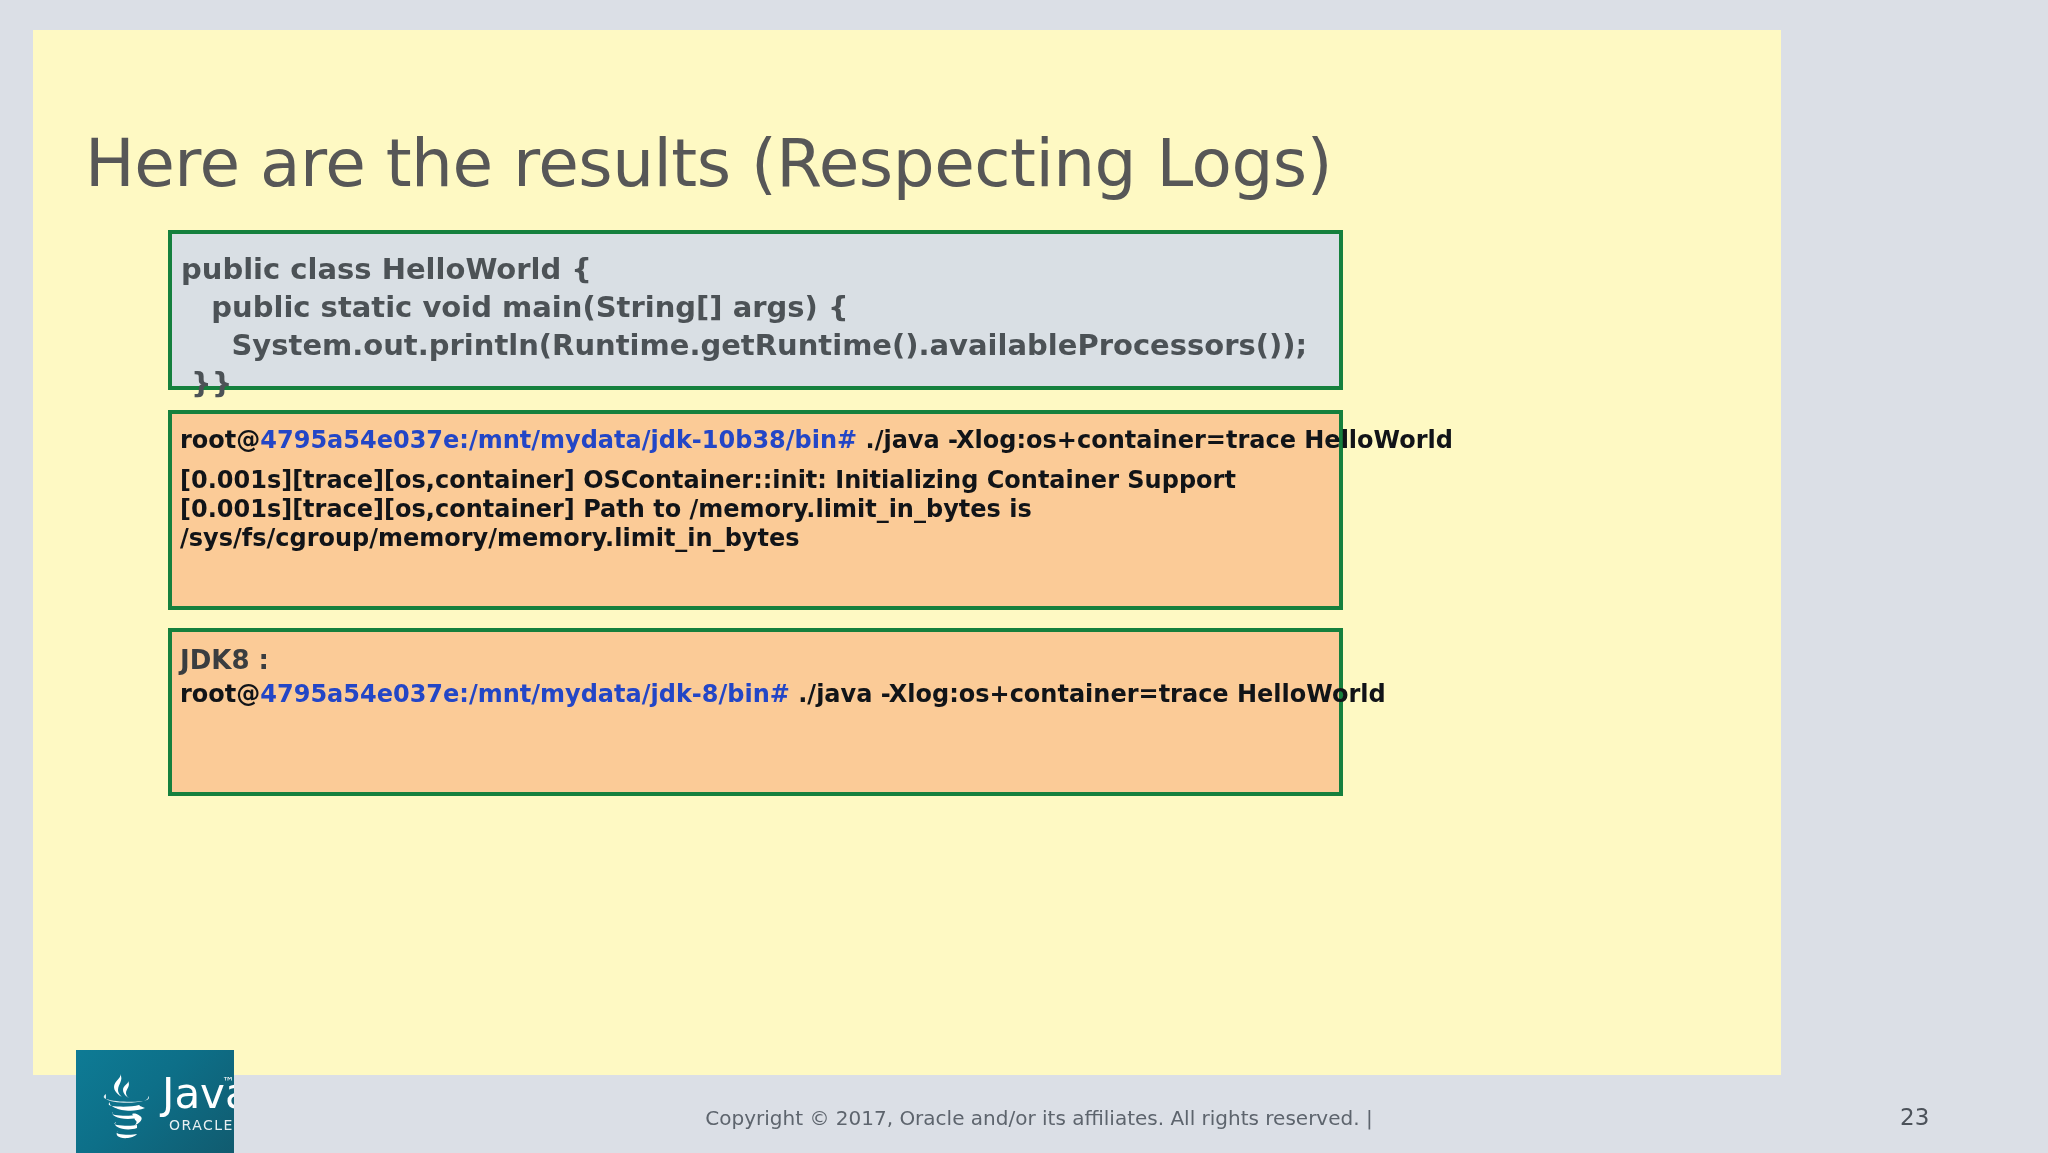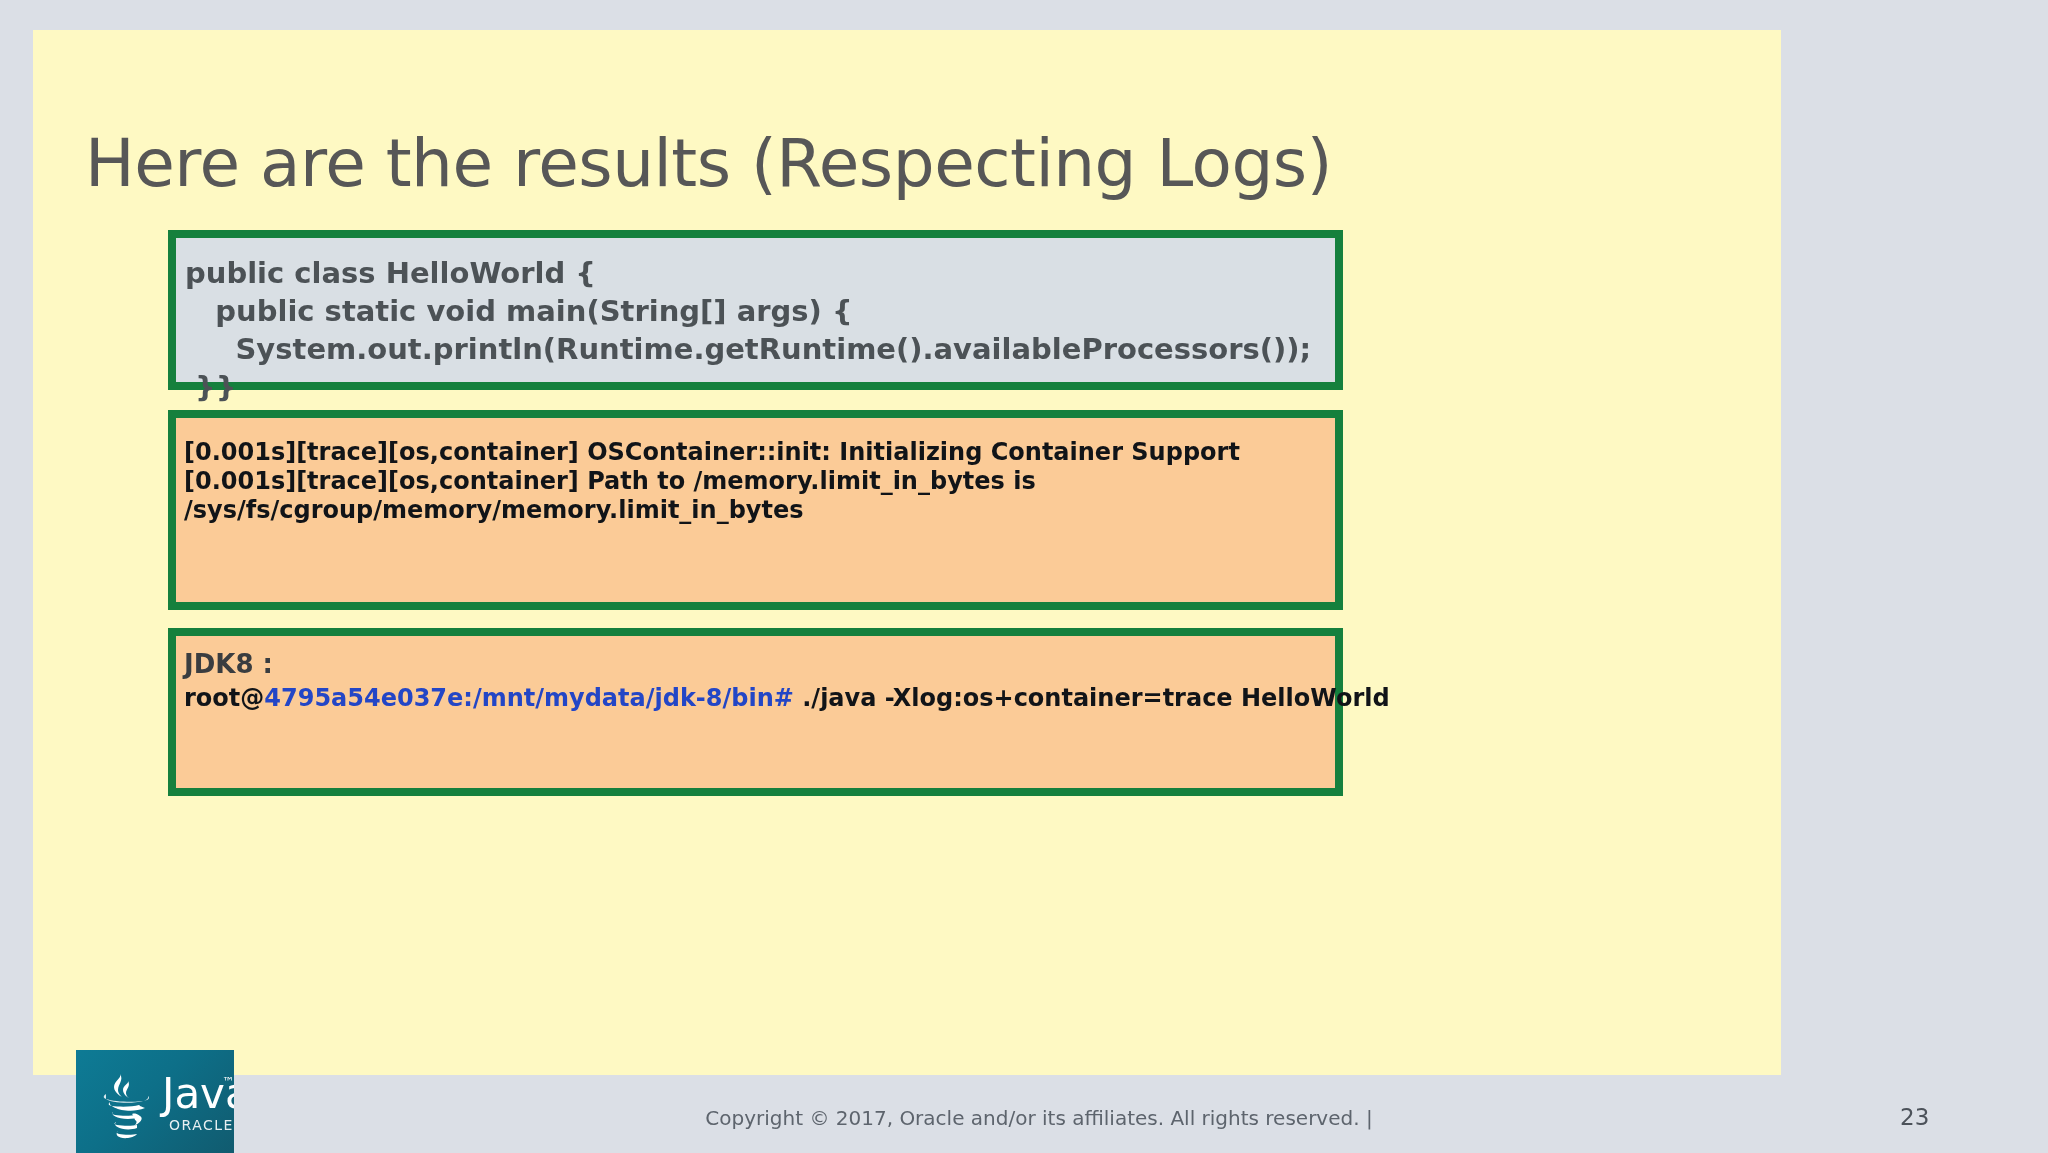--- a/index.html
+++ b/index.html
@@ -22,21 +22,21 @@
     font-family:"DejaVu Sans", sans-serif;
     font-size:66px;
     font-weight:400;
     color:#575757;
     letter-spacing:-0.5px;
     white-space:nowrap;
   }
   .box{
     position:absolute;
     box-sizing:border-box;
-    border:8px solid #15803d;
+    border:4px solid #15803d;
     padding-left:7px;
   }
   .code-box{
     left:135px;top:200px;
     width:1175px;height:160px;
     background:#d9dfe4;
   }
   .code-text{
     position:absolute;
     left:9px;top:16px;
@@ -120,20 +120,23 @@
 
   <div class="box code-box">
     <div class="code-text">public class HelloWorld {
    public static void main(String[] args) {
      System.out.println(Runtime.getRuntime().availableProcessors());
  }}</div>
   </div>
 
   <div class="box term-box jdk10-box">
     <div class="term-inner">
+      <div class="term-cmd">
+        <span>root@</span><span class="host">4795a54e037e:/mnt/mydata/jdk-10b38/bin#</span><span> ./java -Xlog:os+container=trace HelloWorld</span>
+      </div>
       <div class="gap-sm"></div>
       <div class="term-out">[0.001s][trace][os,container] OSContainer::init: Initializing Container Support
 [0.001s][trace][os,container] Path to /memory.limit_in_bytes is /sys/fs/cgroup/memory/memory.limit_in_bytes</div>
     </div>
   </div>
 
   <div class="box term-box jdk8-box">
     <div class="term-inner">
       <div class="term-head">JDK8 :</div>
       <div class="term-cmd">

